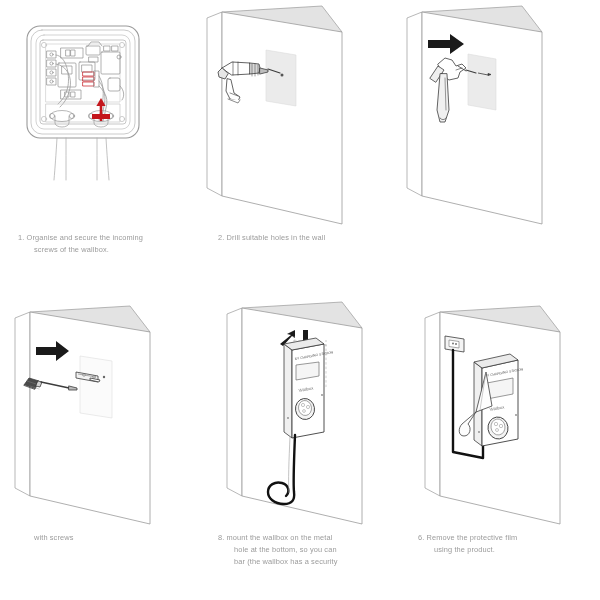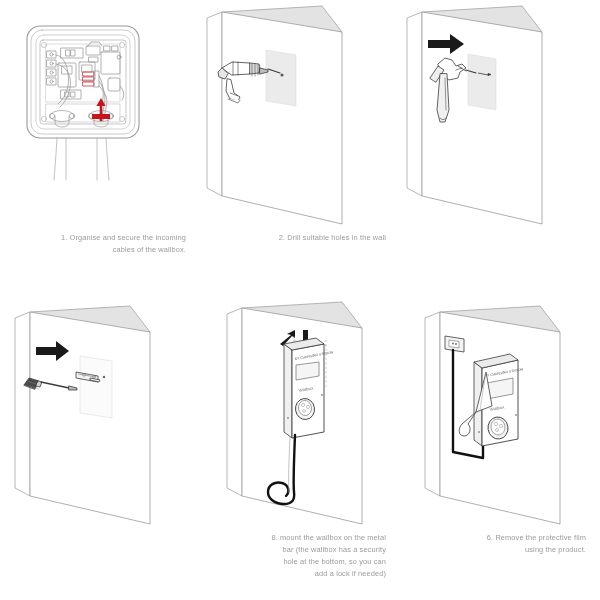--- a/index.html
+++ b/index.html
@@ -48,21 +48,20 @@
     left: 0;
     top: 232px;
     width: 200px;
     padding: 0 14px 0 18px;
     box-sizing: border-box;
     font-size: 7.4px;
     line-height: 1.62;
     color: #9b9b9b;
     letter-spacing: 0.12px;
     font-family: "Liberation Sans", sans-serif;
-    text-align: right;
   }
   .cap-indent {
     display: block;
     text-indent: -8px;
     padding-left: 8px;
   }
 </style>
 </head>
 <body>
 
@@ -169,21 +168,21 @@
 
           <g>
             <path d="M101 121 v-18" stroke="#c4161c" stroke-width="2.6"></path>
             <path d="M101 98 l4.6 8 h-9.2 z" fill="#c4161c"></path>
             <rect x="92" y="114" width="18" height="5" fill="#c4161c"></rect>
           </g>
         </svg>
       </div>
       <div class="caption">
         <span class="cap-indent">1. Organise and secure the incoming</span>
-        <span class="cap-indent" style="padding-left:16px;text-indent:0">cables of the wallbox.</span>
+        <span class="cap-indent" style="padding-left:16px;text-indent:0">screws of the wallbox.</span>
       </div>
     </div>
 
     <div class="step">
       <div class="figure">
         <svg viewBox="0 0 200 232" xmlns="http://www.w3.org/2000/svg">
 
           <g>
             <polygon points="22,12 122,6 142,32 22,40" fill="#e3e3e3" stroke="#9a9a9a" stroke-width="0.7"></polygon>
             <polygon points="22,12 22,196 7,188 7,18" fill="#ffffff" stroke="#9a9a9a" stroke-width="0.7"></polygon>
@@ -276,20 +275,21 @@
             <path d="M24 85 l5 -7 l10 3 l-4 8 z" fill="#4a4a4a" stroke="#3c3c3c"></path>
             <path d="M27 81 l9 3" stroke="#888" stroke-width="0.4"></path>
             <path d="M30 86 l9 3" stroke="#888" stroke-width="0.4"></path>
             <path d="M38 81 l4 1 l-2 5 l-4 -1 z" fill="#d2d2d2"></path>
             <path d="M41 82 l28 6" stroke-width="1.4" stroke="#3c3c3c"></path>
             <path d="M69 86 l8 2 l0 2 l-8 0 z" fill="#bbbbbb"></path>
           </g>
         </svg>
       </div>
       <div class="caption">
+        <span class="cap-indent" style="padding-left:16px;text-indent:0">with screws</span>
       </div>
     </div>
 
     <div class="step">
       <div class="figure">
         <svg viewBox="0 0 200 232" xmlns="http://www.w3.org/2000/svg">
           <g>
             <polygon points="42,8 142,2 162,28 42,36" fill="#e3e3e3" stroke="#9a9a9a" stroke-width="0.7"></polygon>
             <polygon points="42,8 42,196 27,188 27,14" fill="#ffffff" stroke="#9a9a9a" stroke-width="0.7"></polygon>
             <polygon points="42,8 162,28 162,224 42,196" fill="#ffffff" stroke="#9a9a9a" stroke-width="0.8"></polygon>
@@ -340,23 +340,22 @@
           <g fill="none" stroke="#111111" stroke-width="2.4" stroke-linecap="round">
             <path d="M95 135 C94 160 93 182 94 192 C95 200 92 204 84 204 C74 204 68 198 68 192 C68 185 75 181 82 183 C89 185 90 192 86 196"></path>
           </g>
           <g fill="none" stroke="#9a9a9a" stroke-width="0.6">
             <path d="M90 136 C89 160 88 182 89 193"></path>
           </g>
         </svg>
       </div>
       <div class="caption">
         <span class="cap-indent">8. mount the wallbox on the metal</span>
+        <span class="cap-indent" style="padding-left:16px;text-indent:0">hole at the bottom, so you can</span>
         <span class="cap-indent" style="padding-left:16px;text-indent:0">bar (the wallbox has a security</span>
-        <span class="cap-indent" style="padding-left:16px;text-indent:0">hole at the bottom, so you can</span>
-        <span class="cap-indent" style="padding-left:16px;text-indent:0">add a lock if needed)</span>
       </div>
     </div>
 
     <div class="step">
       <div class="figure">
         <svg viewBox="0 0 200 232" xmlns="http://www.w3.org/2000/svg">
           <g>
             <polygon points="40,12 140,6 160,32 40,40" fill="#e3e3e3" stroke="#9a9a9a" stroke-width="0.7"></polygon>
             <polygon points="40,12 40,196 25,188 25,18" fill="#ffffff" stroke="#9a9a9a" stroke-width="0.7"></polygon>
             <polygon points="40,12 160,32 160,224 40,196" fill="#ffffff" stroke="#9a9a9a" stroke-width="0.8"></polygon>

